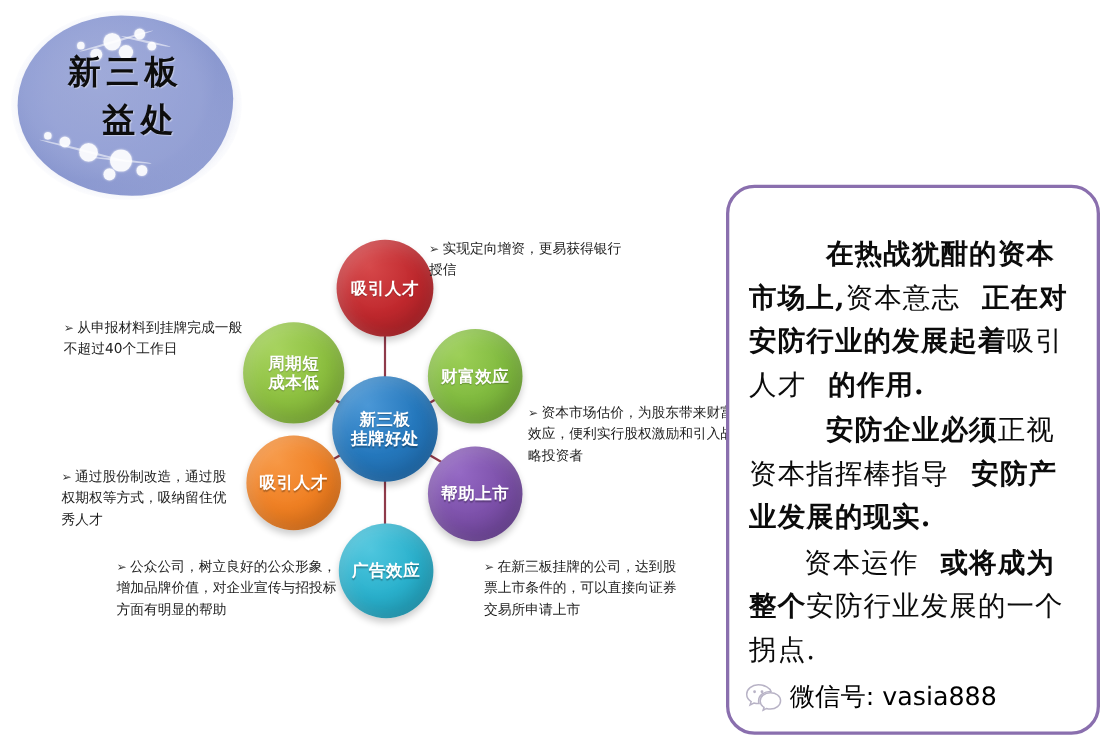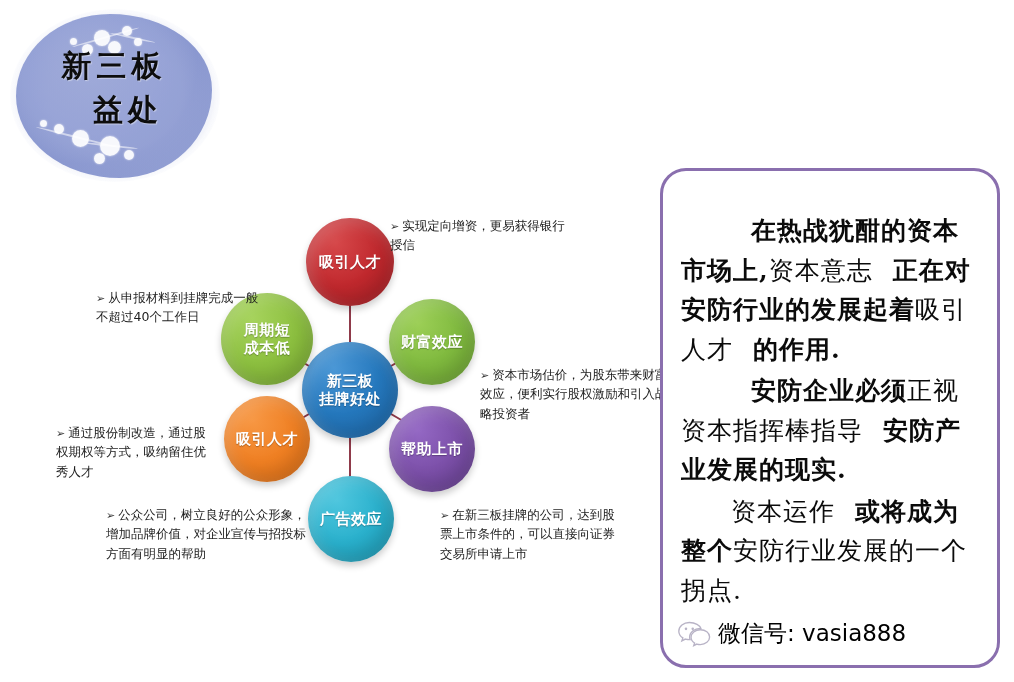--- a/index.html
+++ b/index.html
@@ -249,21 +249,21 @@
   </div>
 
   <div class="annot" style="left:66px; top:305px; width:205px;">
     <span class="arrow">➢</span><span>公众公司，树立良好的公众形象，增加品牌价值，对企业宣传与招投标方面有明显的帮助</span>
   </div>
 
   <div class="annot" style="left:16px; top:223px; width:160px;">
     <span class="arrow">➢</span><span>通过股份制改造，通过股权期权等方式，吸纳留住优秀人才</span>
   </div>
 
-  <div class="annot" style="left:18px; top:88px; width:172px;margin-left:38px;">
+  <div class="annot" style="left:18px; top:88px; width:172px;">
     <span class="arrow">➢</span><span>从申报材料到挂牌完成一般不超过40个工作日</span>
   </div>
 </div>
 
 <div id="right-panel">
   <div id="panel-body">
       <p><span class="normal">在热战犹酣的资本市场上,</span><b>资本意志</b><span class="normal">正在对安防行业的发展起着</span><b>吸引人才</b><span class="normal">的作用.</span></p>
       <p><span class="normal">安防企业必须</span><b>正视资本指挥棒指导</b><span class="normal">安防产业发展的现实.</span></p>
       <p><b>资本运作</b><span class="normal">或将成为整个</span><b>安防行业发展的一个拐点.</b></p>
     </div>

